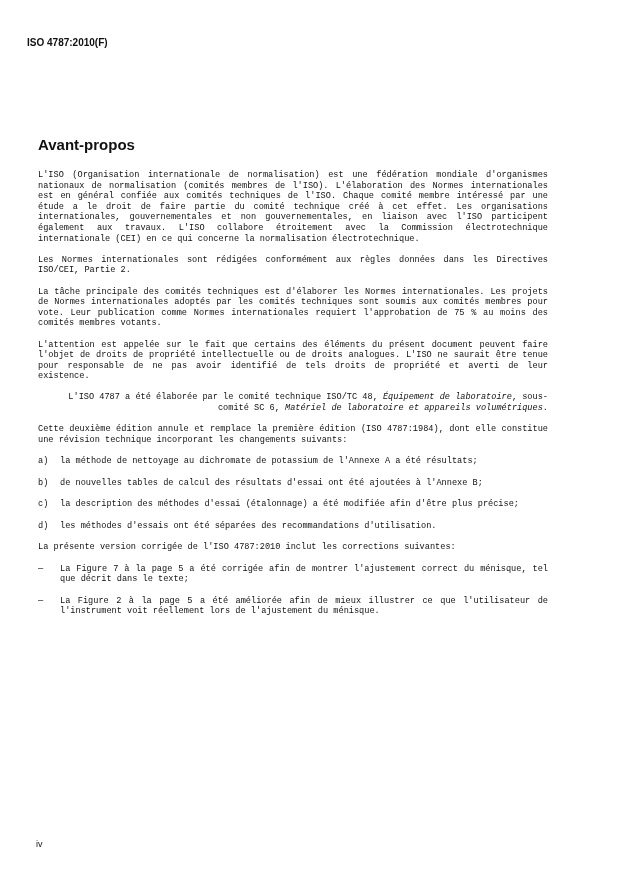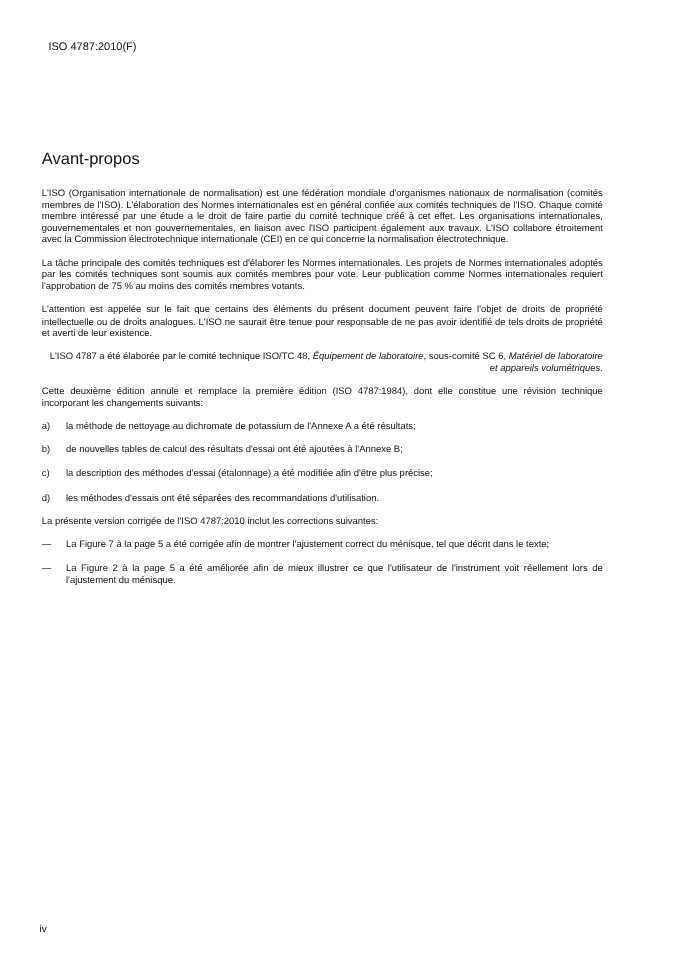--- a/index.html
+++ b/index.html
@@ -1,37 +1,38 @@
 <!DOCTYPE html>
 <html><head>
 <meta charset="utf-8">
 <style>
   html, body { margin:0; padding:0; background:#fff; }
   body { width:619px; height:877px; position:relative; overflow:hidden;
          font-family:"Liberation Sans", sans-serif; color:#111; }
-  .header { position:absolute; left:44px; top:37px; font-size:10px; font-weight:normal; }
-  .title { position:absolute; left:38px; top:136px; font-size:15px; font-weight:normal; }
-  .body { position:absolute; left:38px; top:170px; width:510px; font-size:8.6px; line-height:10.6px; }
+  .header { position:absolute; left:27px; top:37px; font-size:10px; font-weight:bold; }
+  .title { position:absolute; left:38px; top:136px; font-size:15px; font-weight:bold; }
+  .body { position:absolute; left:38px; top:170px; width:510px; font-size:8.6px; line-height:10.6px;font-family:Liberation Mono, monospace; }
   .body p { margin:0 0 10.6px 0; text-align:justify; }
   .li { display:flex; margin:0 0 11px 0; }
   .li .m { width:22px; flex:none; }
   .li .t { flex:1; text-align:justify; }
   .dash .m { width:22px; }
   .footer-left { position:absolute; left:36px; top:839px; font-size:9px; }
   .footer-right { position:absolute; left:419px; top:880px; font-size:7.5px; }
   em { font-style:italic; }
 </style>
 </head>
 <body>
 
 <div class="header">ISO 4787:2010(F)</div>
 <div class="title">Avant-propos</div>
 
 <div class="body">
   <p>L'ISO (Organisation internationale de normalisation) est une fédération mondiale d'organismes nationaux de normalisation (comités membres de l'ISO). L'élaboration des Normes internationales est en général confiée aux comités techniques de l'ISO. Chaque comité membre intéressé par une étude a le droit de faire partie du comité technique créé à cet effet. Les organisations internationales, gouvernementales et non gouvernementales, en liaison avec l'ISO participent également aux travaux. L'ISO collabore étroitement avec la Commission électrotechnique internationale (CEI) en ce qui concerne la normalisation électrotechnique.</p>
+  <p>Les Normes internationales sont rédigées conformément aux règles données dans les Directives ISO/CEI, Partie 2.</p>
   <p>La tâche principale des comités techniques est d'élaborer les Normes internationales. Les projets de Normes internationales adoptés par les comités techniques sont soumis aux comités membres pour vote. Leur publication comme Normes internationales requiert l'approbation de 75 % au moins des comités membres votants.</p>
   <p>L'attention est appelée sur le fait que certains des éléments du présent document peuvent faire l'objet de droits de propriété intellectuelle ou de droits analogues. L'ISO ne saurait être tenue pour responsable de ne pas avoir identifié de tels droits de propriété et averti de leur existence.</p>
   <p style="text-align:right"><span>L'ISO 4787 a été élaborée par le comité technique ISO/TC 48, </span><em>Équipement de laboratoire</em><span>, sous-comité SC 6, </span><em>Matériel de laboratoire et appareils volumétriques</em><span>.</span></p>
   <p>Cette deuxième édition annule et remplace la première édition (ISO 4787:1984), dont elle constitue une révision technique incorporant les changements suivants:</p>
 
   <div class="li">
       <span class="m">a)</span>
       <span class="t">la méthode de nettoyage au dichromate de potassium de l'Annexe A a été résultats;</span>
     </div>
   <div class="li">

